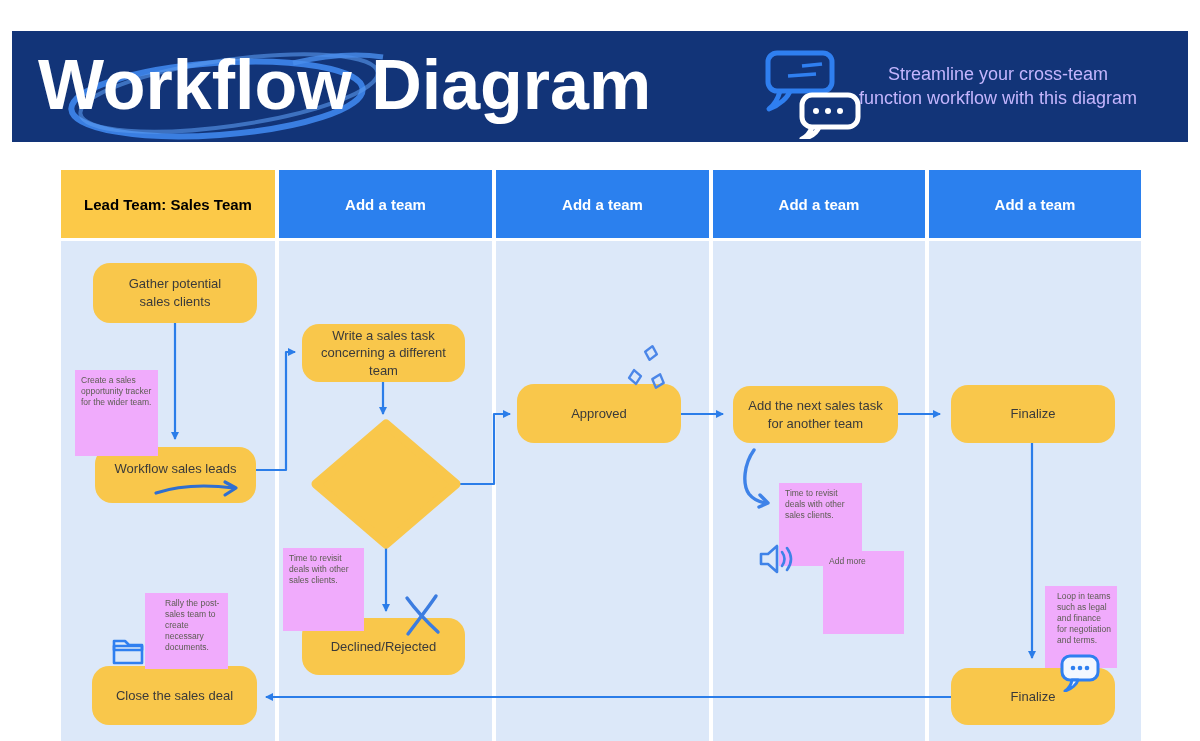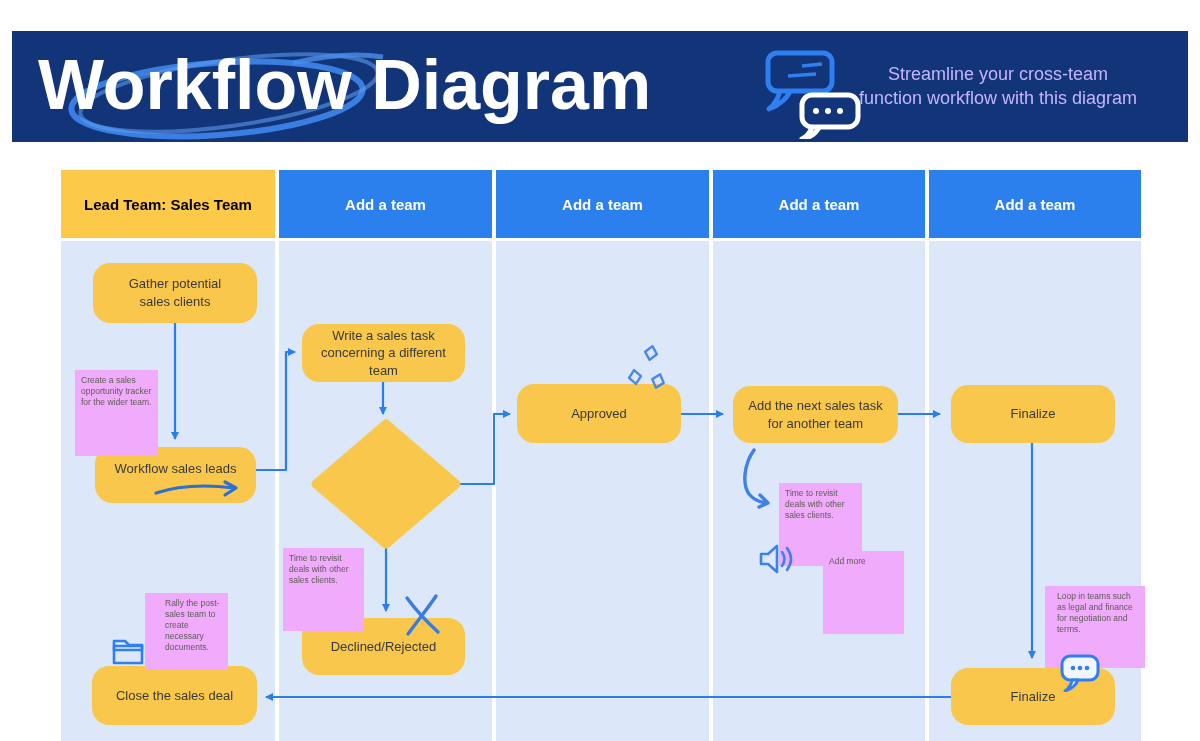--- a/index.html
+++ b/index.html
@@ -139,21 +139,21 @@
 
   <div class="node" style="left:951px;top:650px;width:164px;height:57px;">
     <span>Finalize</span>
   </div>
 
   <div class="sticky" style="left:75px;top:352px;width:83px;height:86px;">Create a sales opportunity tracker for the wider team.</div>
   <div class="sticky" style="left:283px;top:530px;width:81px;height:83px;">Time to revisit deals with other sales clients.</div>
   <div class="sticky" style="left:145px;top:575px;width:83px;height:76px;padding-left:20px;">Rally the post-sales team to create necessary documents.</div>
   <div class="sticky" style="left:779px;top:465px;width:83px;height:83px;">Time to revisit deals with other sales clients.</div>
   <div class="sticky" style="left:823px;top:533px;width:81px;height:83px;text-align:left;">Add more</div>
-  <div class="sticky" style="left:1045px;top:568px;width:100px;height:82px;padding-left:12px;">Loop in teams such as legal and finance for negotiation and terms.</div>
+  <div class="sticky" style="left:1045px;top:568px;width:72px;height:82px;padding-left:12px;">Loop in teams such as legal and finance for negotiation and terms.</div>
 
   <svg class="stamp" style="left:627px;top:326px;" width="42" height="46" viewBox="0 0 42 46">
     <g fill="none" stroke="#4b86e8" stroke-width="2.4" stroke-linejoin="round">
       <path d="M24,2 L30,9 L24,16 L18,9 Z" transform="rotate(12 24 9)"></path>
       <path d="M8,26 L14,33 L8,40 L2,33 Z" transform="rotate(-8 8 33)"></path>
       <path d="M31,30 L37,37 L31,44 L25,37 Z" transform="rotate(18 31 37)"></path>
     </g>
   </svg>
 
   <svg class="stamp" style="left:400px;top:573px;" width="44" height="46" viewBox="0 0 44 46">

